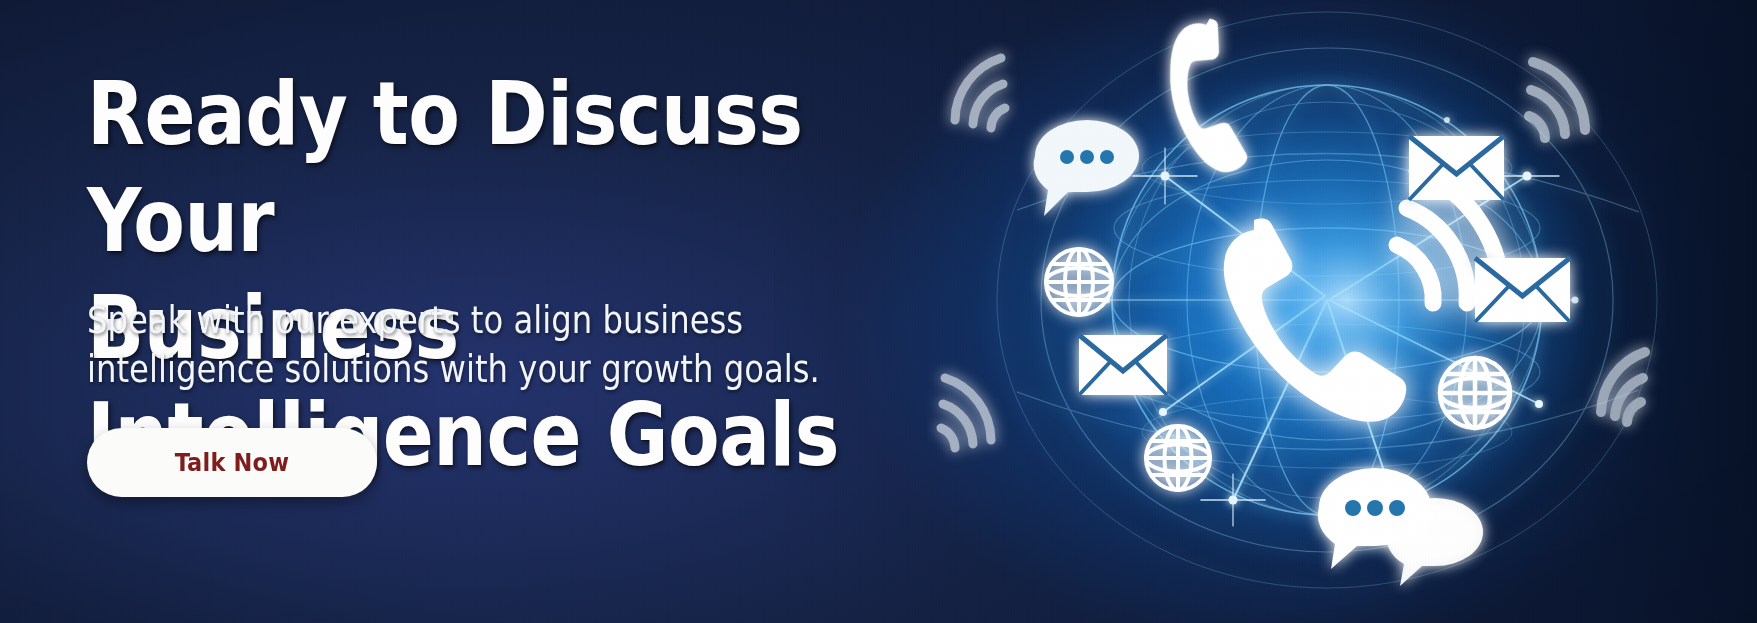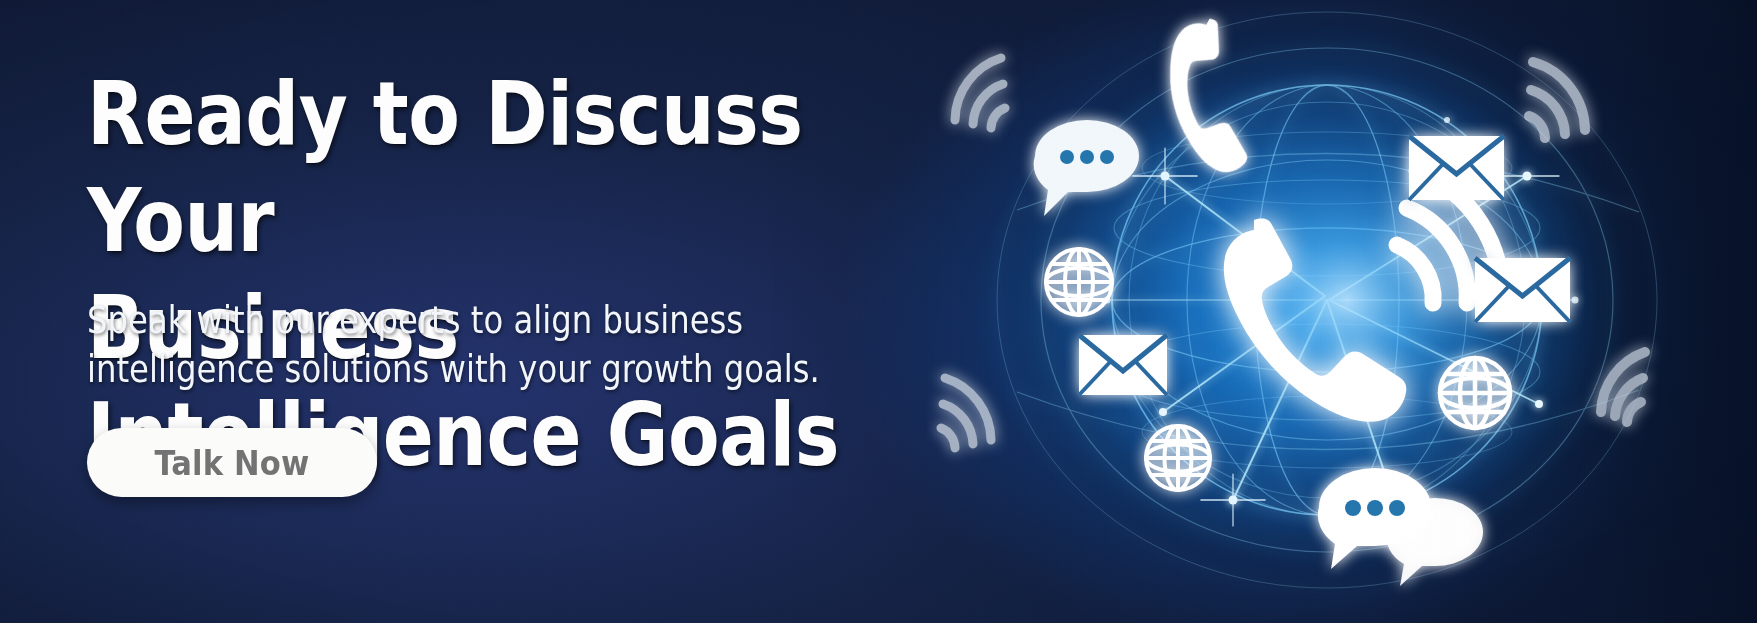--- a/index.html
+++ b/index.html
@@ -79,23 +79,23 @@
     display:flex;align-items:center;justify-content:center;
     background:#fbfbfa;
     border:none;border-radius:40px;
     box-shadow:0 6px 14px rgba(0,0,0,.35);
     cursor:pointer;
     padding:0;
   }
   .cta-label{
     font-family:"Liberation Sans Narrow","DejaVu Sans Condensed","Liberation Sans",sans-serif;
     font-weight:700;
-    font-size:34px;
+    font-size:25px;
     letter-spacing:.2px;
-    color:#737373;
+    color:#7f1d1d;
     text-shadow:0 1px 0 rgba(255,255,255,.7);
   }
 
   
   .art{position:absolute;right:0;top:0;width:830px;height:623px;}
   .art svg{display:block;width:100%;height:100%;}
 </style>
 </head>
 <body>
 

